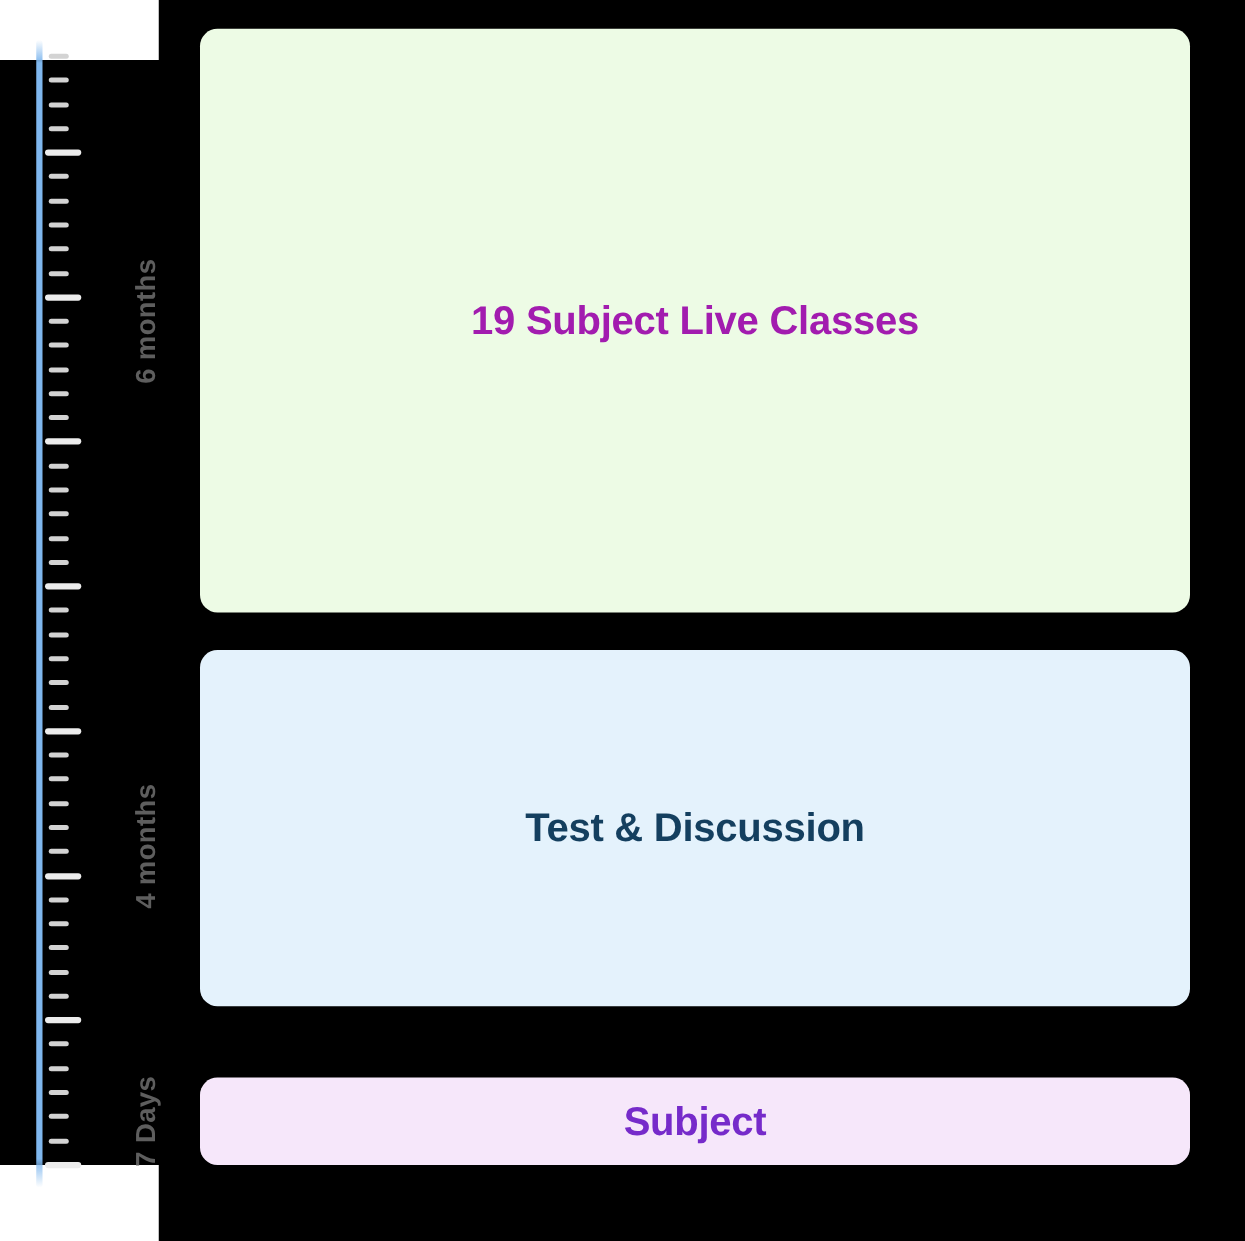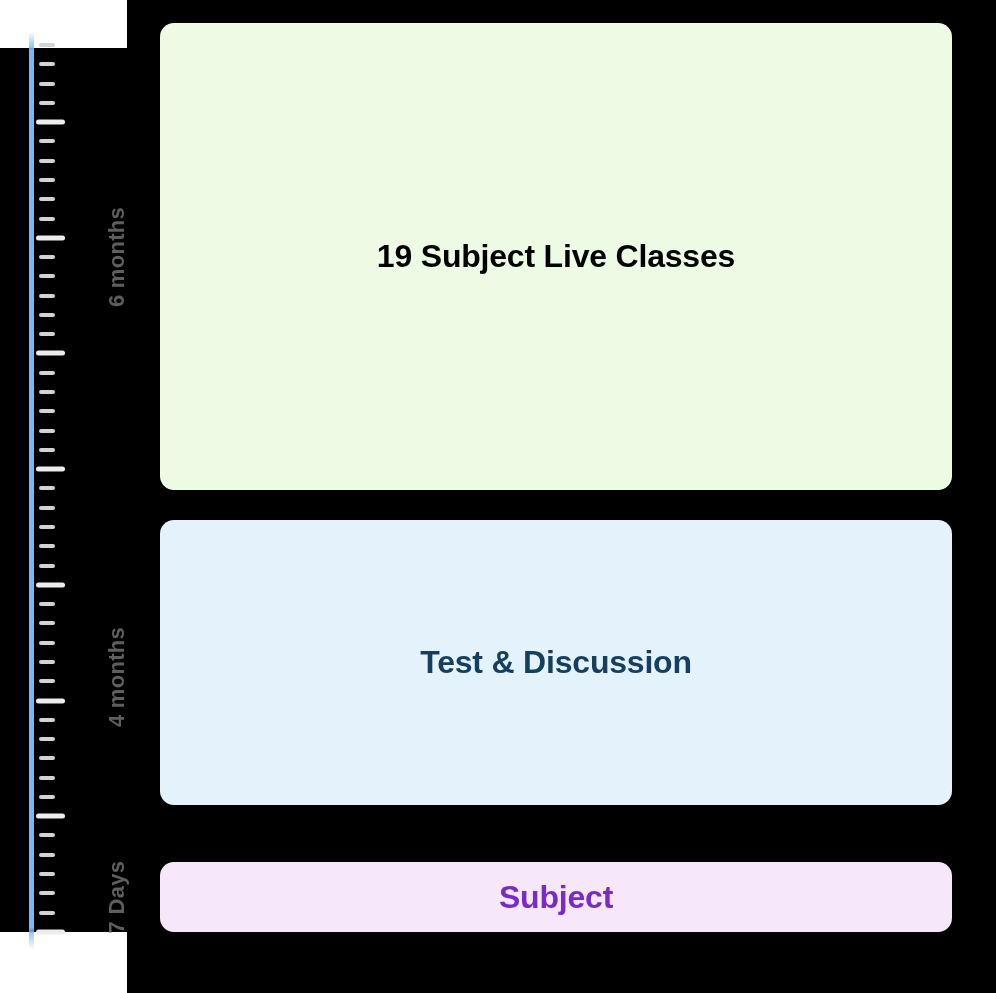--- a/index.html
+++ b/index.html
@@ -112,21 +112,21 @@
       <div class="tick tick-minor" style="top: 893.32px; background: rgb(211, 211, 211);"></div>
       <div class="tick tick-minor" style="top: 912.6px; background: rgb(211, 211, 211);"></div>
       <div class="tick tick-major" style="top: 931.88px; background: rgb(236, 236, 236);"></div>
     </div>
 
   <div class="duration-label" style="top: 256.5px; color: rgb(94, 94, 94);">6 months</div>
   <div class="duration-label" style="top: 676.5px; color: rgb(94, 94, 94);">4 months</div>
   <div class="duration-label" style="top: 897px; color: rgb(94, 94, 94);">7 Days</div>
 
   <div class="section-box" style="top: 23px; height: 467px; background: rgb(237, 251, 229);">
-    <span class="section-title" style="color: #000000;">19 Subject Live Classes</span>
+    <span class="section-title" style="color: #a21caf;">19 Subject Live Classes</span>
   </div>
 
   <div class="section-box" style="top: 520px; height: 285px; background: rgb(228, 242, 252);">
     <span class="section-title" style="color: rgb(20, 63, 95);">Test &amp; Discussion</span>
   </div>
 
   <div class="section-box" style="top: 862px; height: 70px; background: rgb(246, 231, 250);">
     <span class="section-title" style="color: rgb(118, 43, 202);">Subject</span>
   </div>
 

